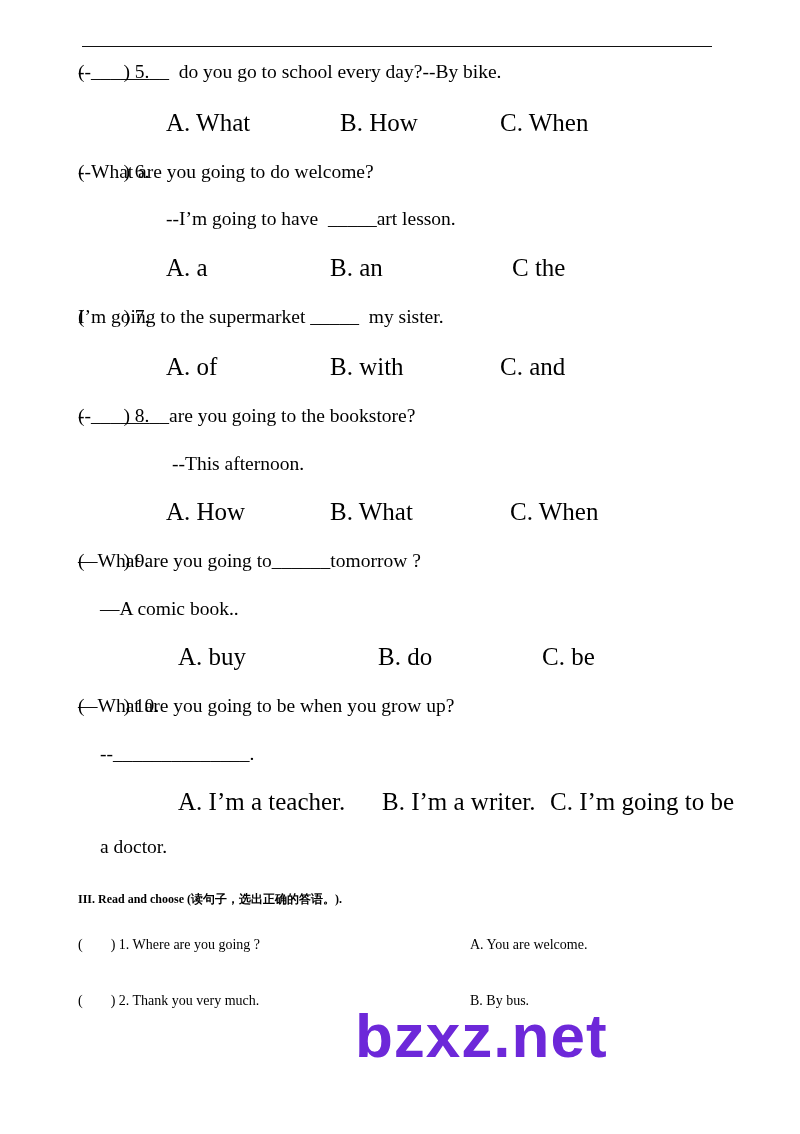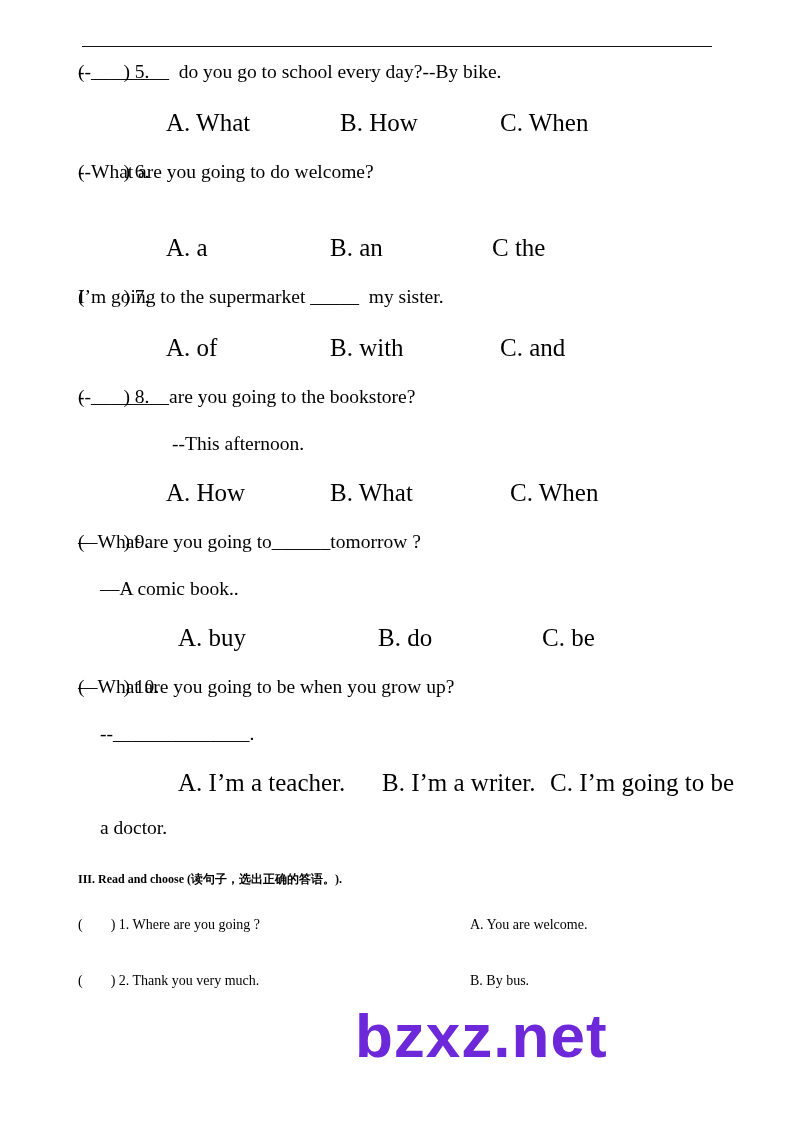--- a/index.html
+++ b/index.html
@@ -137,25 +137,26 @@
       <span class="opt" style="left:500px">C. When</span>
     </div>
 
     <div class="gap-m"></div>
 
     <div class="qrow">
       <span class="paren">(        ) 6.</span>
       <span class="stem">--What are you going to do welcome?</span>
     </div>
     <div class="gap-s"></div>
+    <div class="subline">--I’m going to have  _____art lesson.</div>
     <div class="gap-s"></div>
     <div class="opts">
       <span class="opt" style="left:166px">A. a</span>
       <span class="opt" style="left:330px">B. an</span>
-      <span class="opt" style="left:492px">C the</span>
+      <span class="opt" style="left:512px">C the</span>
     </div>
 
     <div class="gap-m"></div>
 
     <div class="qrow">
       <span class="paren">(        ) 7.</span>
       <span class="stem">I’m going to the supermarket _____  my sister.</span>
     </div>
     <div class="gap-s"></div>
     <div class="opts">

